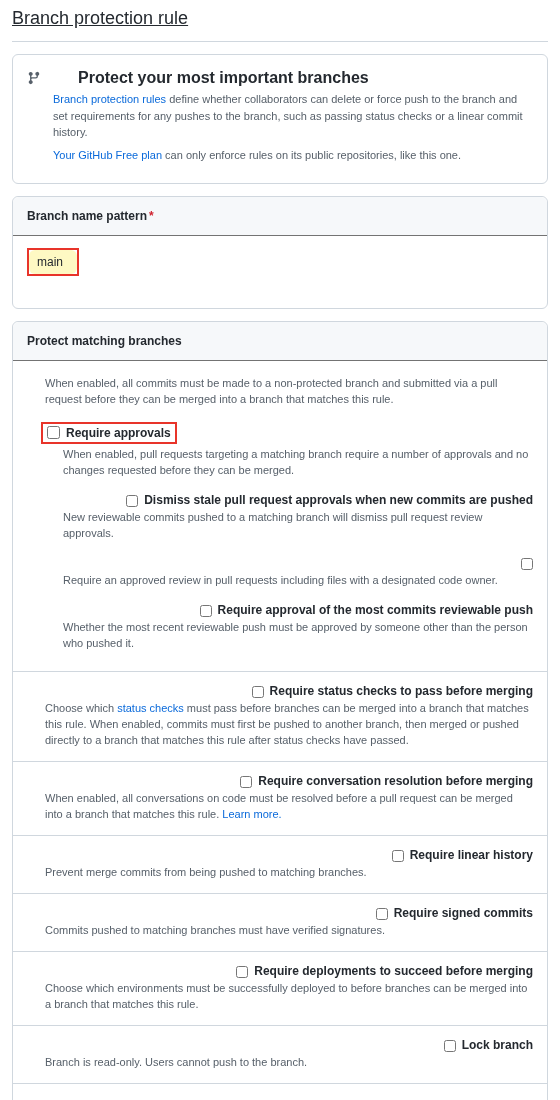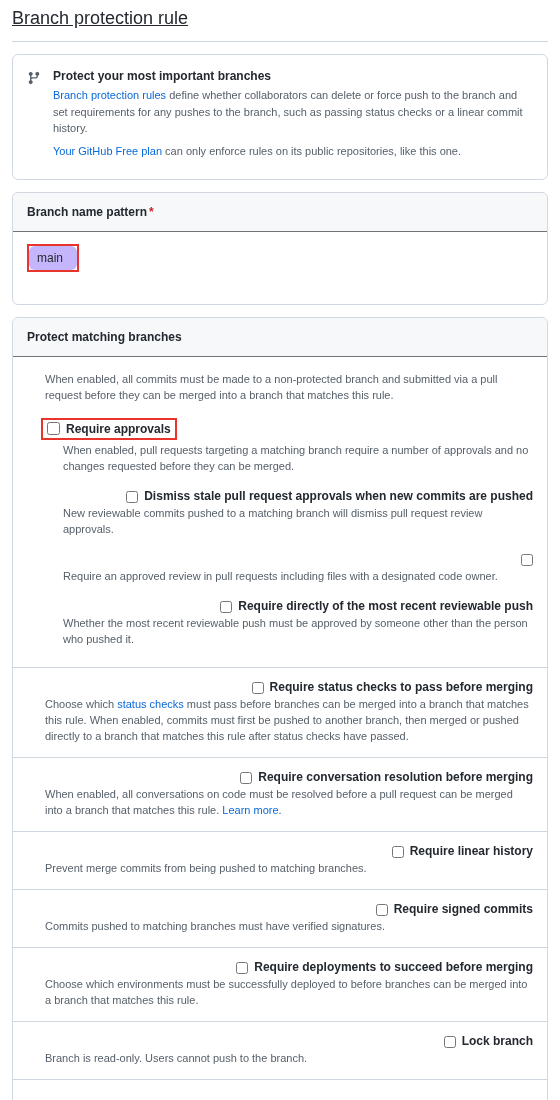--- a/index.html
+++ b/index.html
@@ -34,31 +34,31 @@
     border-radius: 6px 6px 0 0;
   }
   .panel-body { padding: 12px 14px; }
   .protect-box {
     display: flex;
     align-items: flex-start;
     gap: 12px;
     padding: 14px;
   }
   .protect-icon { flex: 0 0 auto; color: #57606a; margin-top: 2px; }
-  .protect-title { font-weight: 600; font-size: 12px; margin-bottom: 4px; }
+  .protect-title { font-weight: 600; font-size: 16px; margin-bottom: 4px; margin-left: 25px; }
   .protect-desc { color: #57606a; font-size: 11px; line-height: 1.5; margin-bottom: 6px; }
   a.link { color: #0969da; text-decoration: none; }
   .required-star { color: #cf222e; margin-left: 2px; }
   .text-input {
     width: 100%;
     padding: 5px 8px;
     font-size: 12px;
     border: 1px solid #d0d7de;
     border-radius: 6px;
-    background: #c4b5fd;
+    background: #fef9c3;
     color: #24292f;
   }
   .rule-row {
     border-top: 1px solid #d0d7de;
     padding: 12px 14px;
   }
   .rule-row.first { border-top: none; }
   .rule-check-line {
     display: flex;
     align-items: flex-start;
@@ -159,21 +159,21 @@
       </div>
       <div class="rule-row">
         <div class="rule-check-line">
           <input type="checkbox" style="">
         </div>
         <div class="rule-desc">Require an approved review in pull requests including files with a designated code owner.</div>
       </div>
       <div class="rule-row">
         <div class="rule-check-line">
           <input type="checkbox" style="">
-          <span class="rule-label">Require directly of the most recent reviewable push</span>
+          <span class="rule-label">Require approval of the most commits reviewable push</span>
         </div>
         <div class="rule-desc">Whether the most recent reviewable push must be approved by someone other than the person who pushed it.</div>
       </div>
     </div>
   </div>
 
   <div class="rule-row">
     <div class="rule-check-line">
       <input type="checkbox" style="">
       <span class="rule-label">Require status checks to pass before merging</span>

